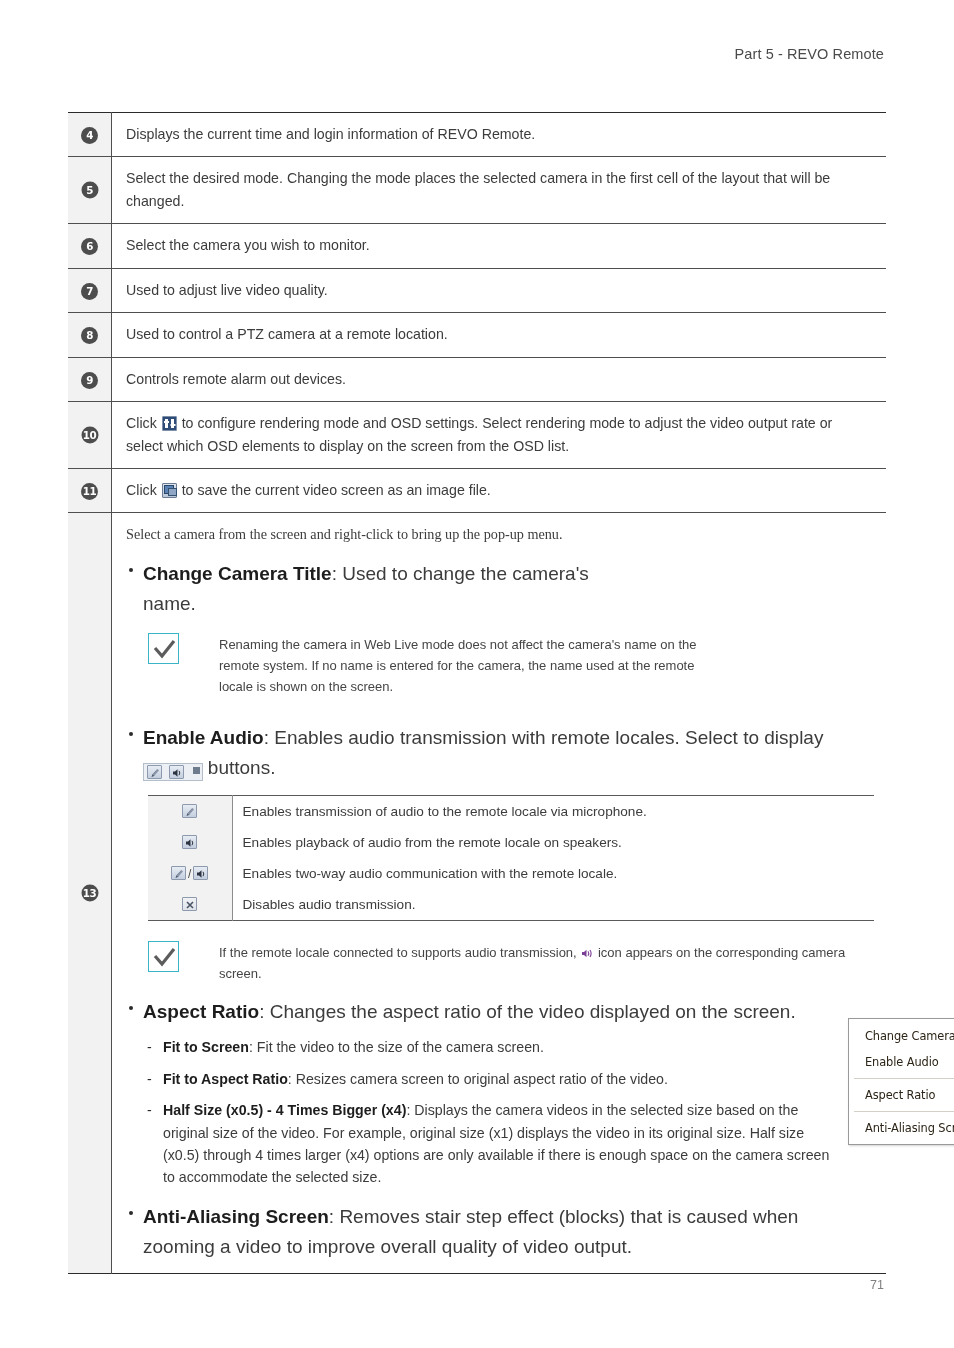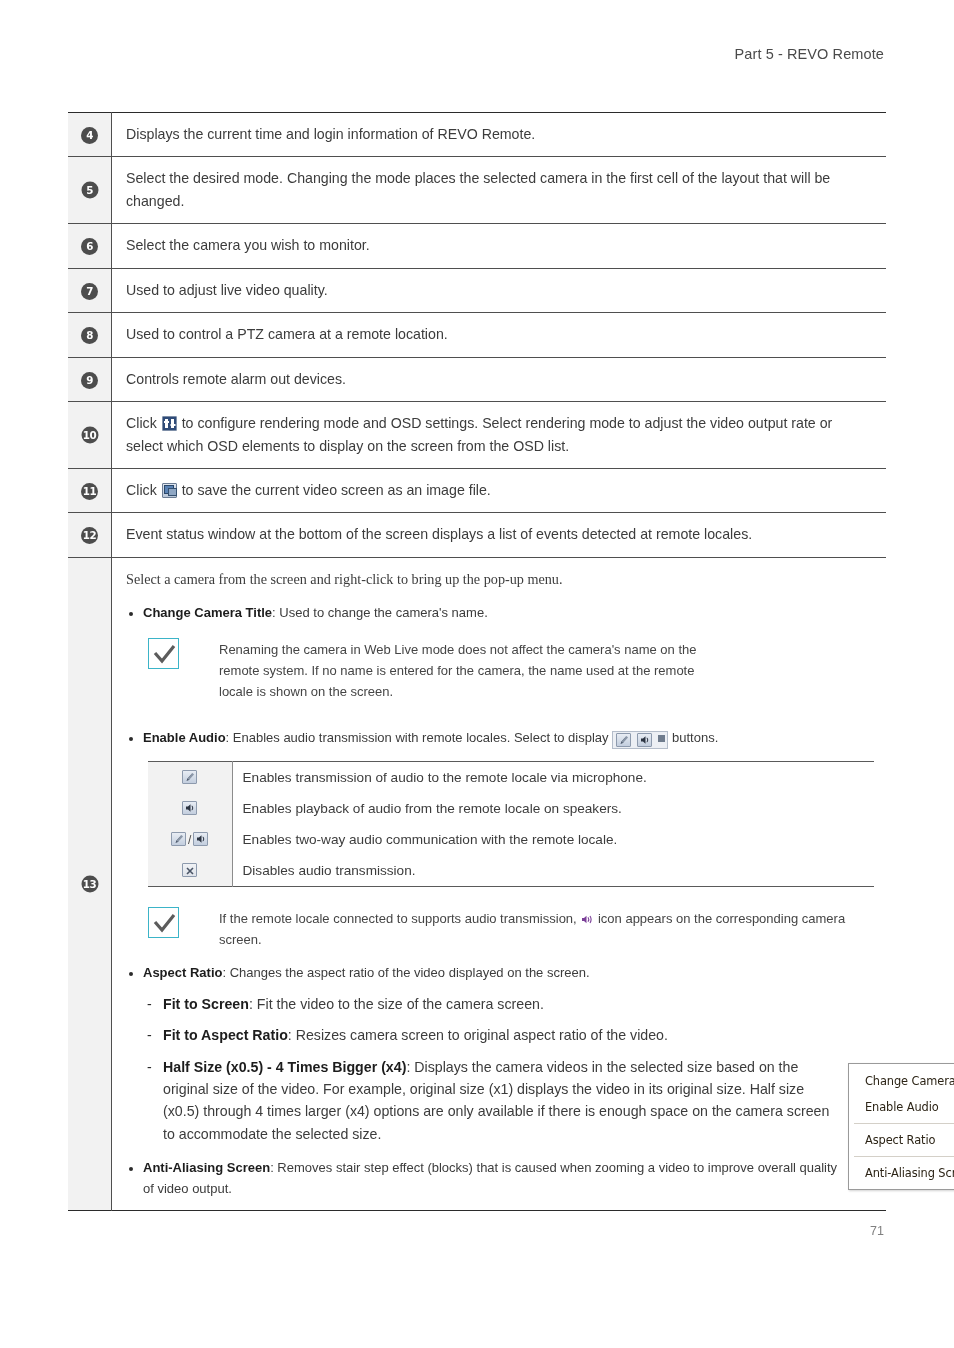--- a/index.html
+++ b/index.html
@@ -23,21 +23,21 @@
     right: 70px;
     font-size: 14.5px;
     color: #4a4a4a;
     letter-spacing: .1px;
   }
 
   
   .page-number {
     position: absolute;
     right: 70px;
-    top: 1224px;
+    top: 1278px;
     font-size: 12.5px;
     color: #808080;
   }
 
   
   .spec-table {
     position: absolute;
     left: 68px;
     top: 112px;
     width: 818px;
@@ -221,21 +221,21 @@
     line-height: 1.62;
     color: #454545;
     padding-top: 1px;
   }
 
   
   .bul {
     position: relative;
     padding-left: 17px;
     margin-top: 13px;
-    font-size: 13px;
+    font-size: 19px;
     line-height: 1.58;
   }
   .bul::before {
     content: "";
     position: absolute;
     left: 3px; top: 9px;
     width: 4px; height: 4px;
     background: #2b2b2b;
     border-radius: 50%;
   }
@@ -348,26 +348,20 @@
       <td class="num-cell">
         <div class="num-wrap"><span class="circ">11</span></div>
       </td>
       <td class="desc-cell">
         <span>Click</span>
         <span class="ico ico-save"></span>
         <span>to save the current video screen as an image file.</span>
       </td>
     </tr>
 
-    <tr>
-      <td class="num-cell">
-        <div class="num-wrap"><span class="circ">12</span></div>
-      </td>
-      <td class="desc-cell">Event status window at the bottom of the screen displays a list of events detected at remote locales.</td>
-    </tr>
 
     <tr>
       <td class="num-cell tall">
         <span class="circ">13</span>
       </td>
       <td class="desc-cell" style="padding-right:12px">
         <div class="big-cell-inner">
 
           <div class="intro-text" style="max-width:520px">Select a camera from the screen and right-click to bring up the pop-up menu.</div>
 

